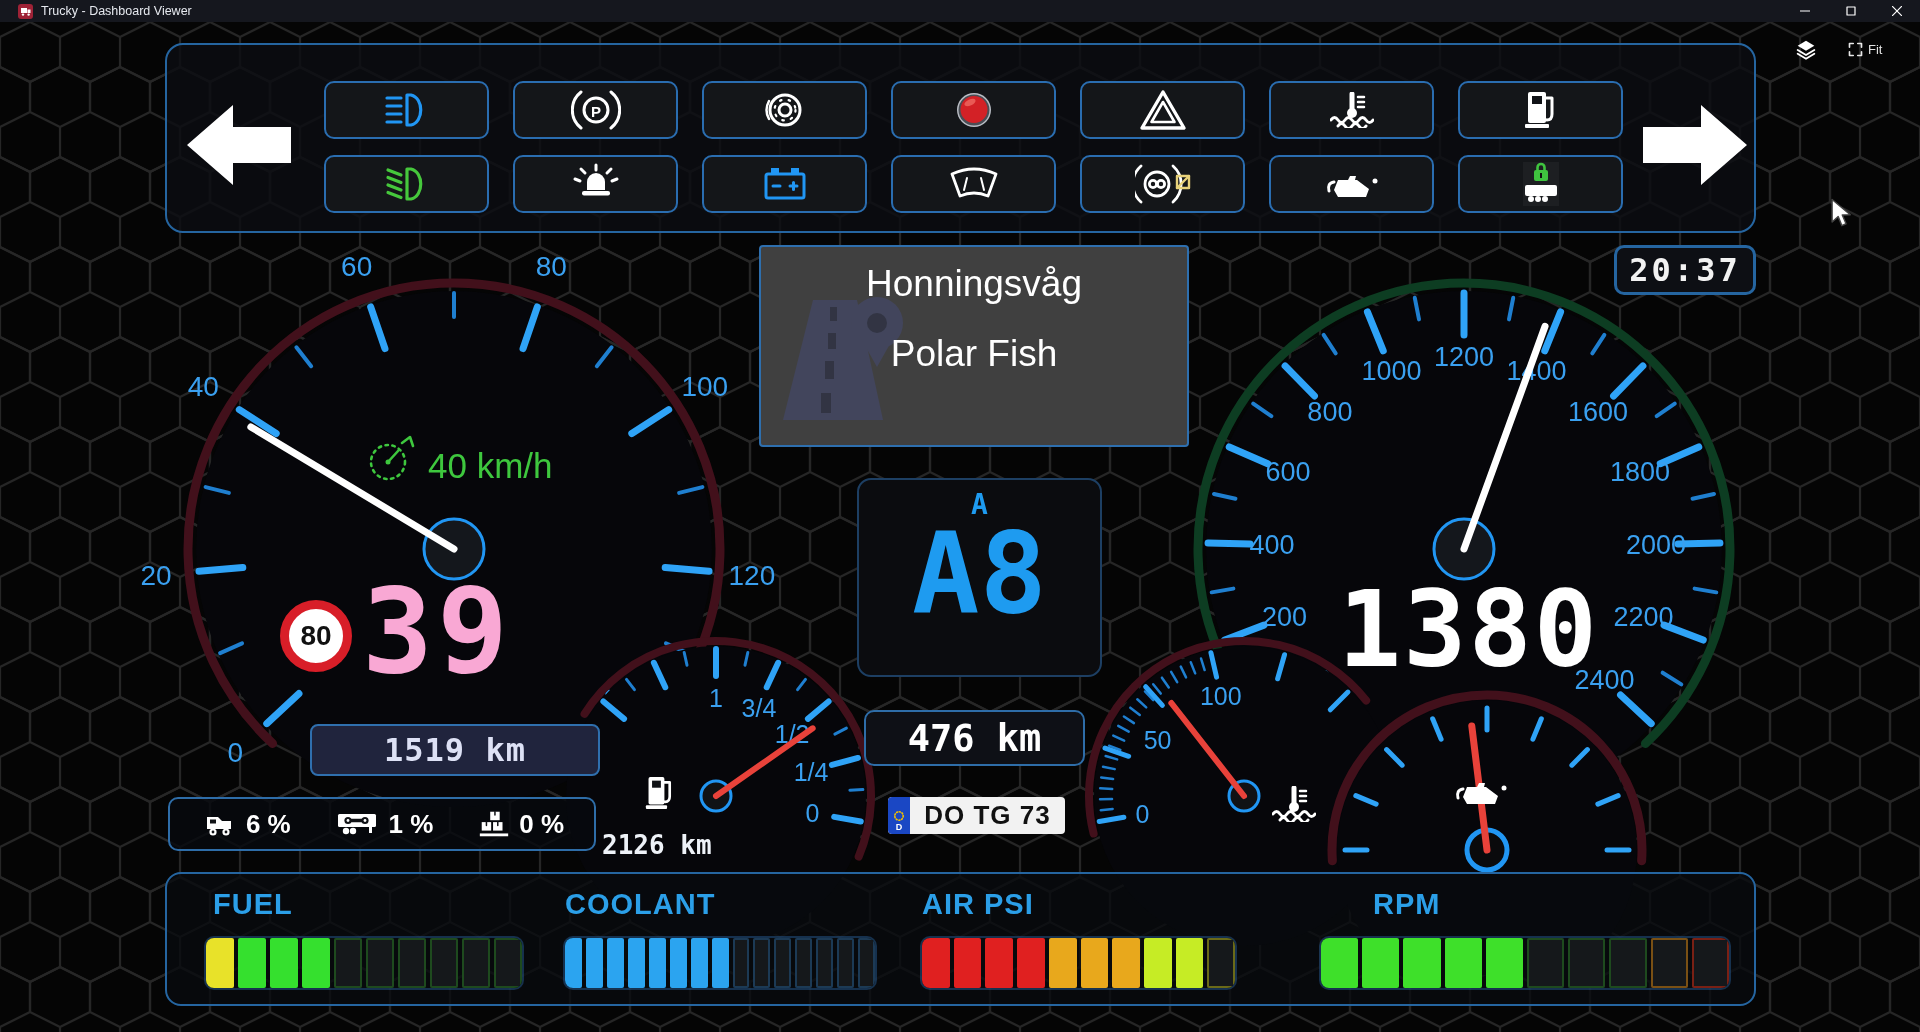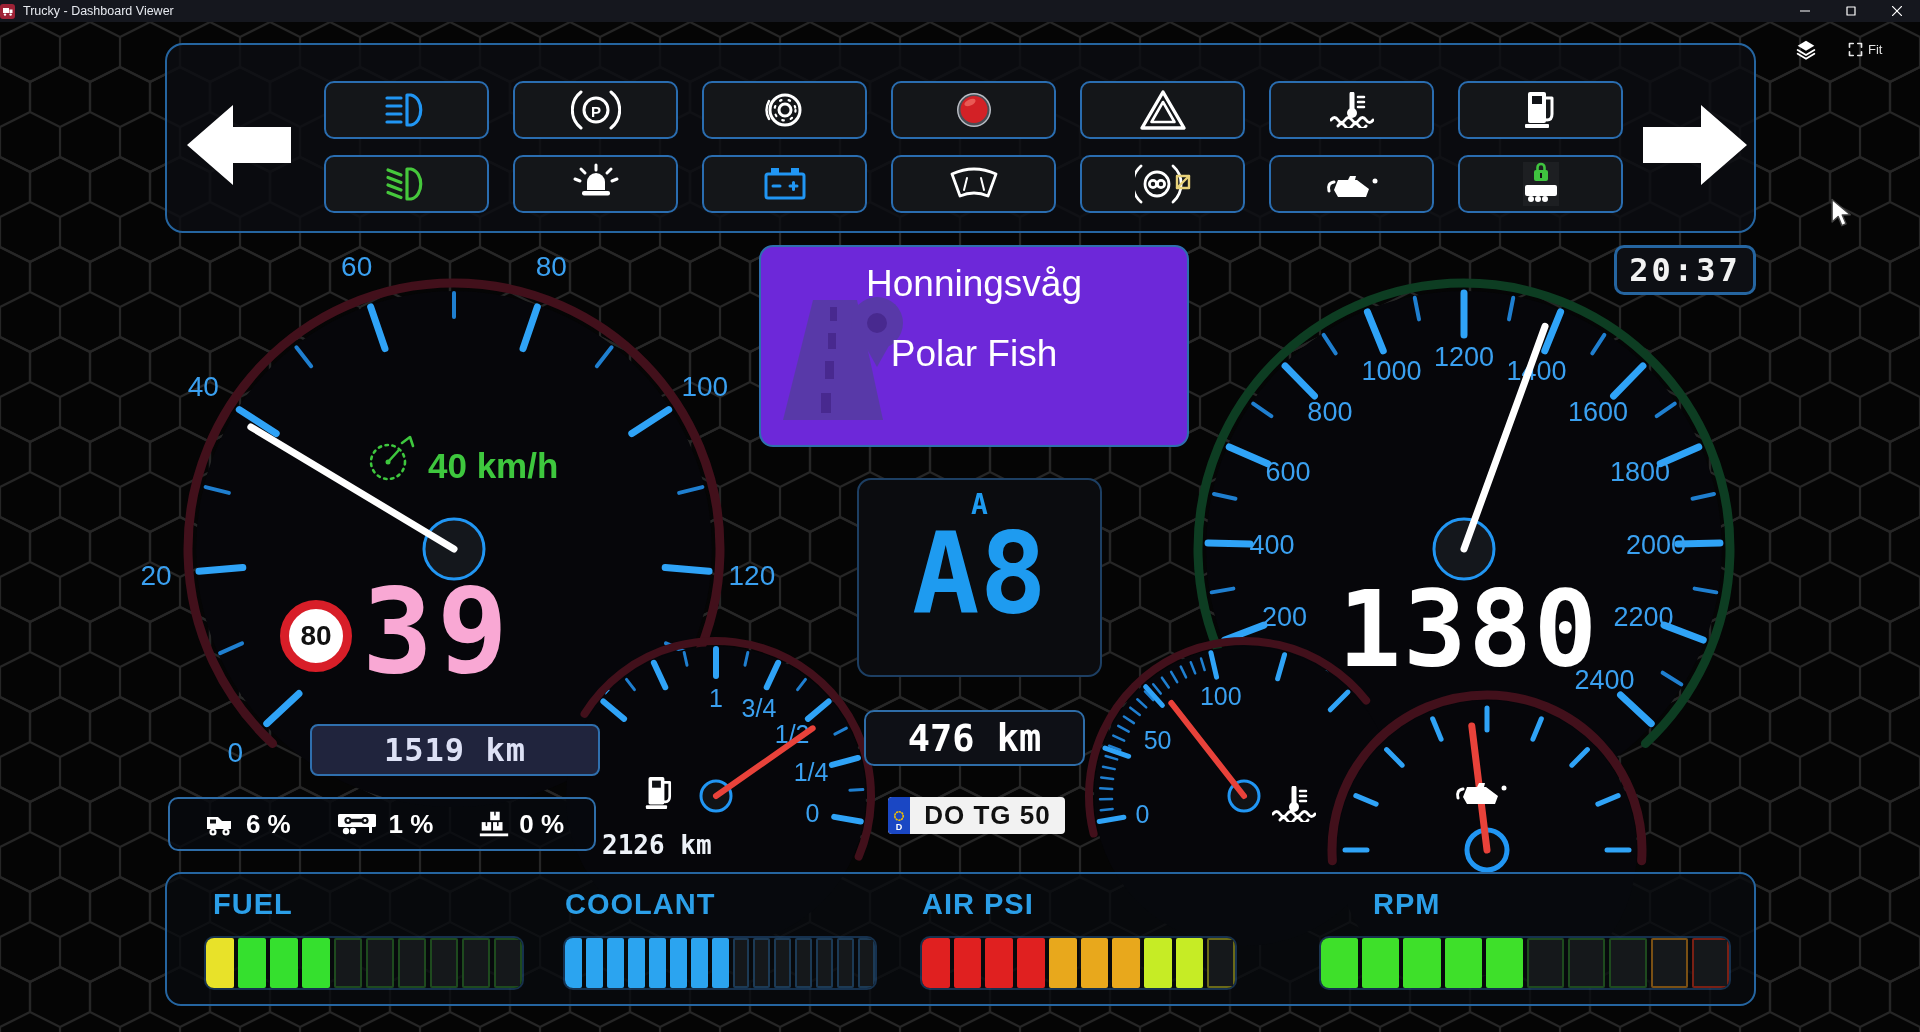--- a/index.html
+++ b/index.html
@@ -4,39 +4,39 @@
 <style>
   *{box-sizing:border-box;margin:0;padding:0}
   html,body{background:#000}
   body{width:1920px;height:1032px;position:relative;overflow:hidden;
        font-family:"Liberation Sans",sans-serif;color:#fff}
   .abs{position:absolute}
   .digi{font-family:"DejaVu Sans Mono",monospace;font-weight:bold}
 
   
   .titlebar{position:absolute;top:0;left:0;width:1920px;height:22px;background:#15171e;
-            display:flex;align-items:center;padding-left:0;z-index:50}
+            display:flex;align-items:center;padding-left:18px;z-index:50}
   .appicon{width:15px;height:15px;border-radius:3px;background:#9e2236;display:flex;
            align-items:center;justify-content:center;margin-right:8px}
   .title-text{font-size:12.5px;color:#e6e9ef}
   .winbtns{margin-left:auto;display:flex;height:22px}
   .winbtn{width:46px;height:22px;display:flex;align-items:center;justify-content:center}
 
   
   .canvas{position:absolute;top:22px;left:0;width:1920px;height:1010px;background:#050505}
 
   
   .toolbar{position:absolute;left:165px;top:43px;width:1591px;height:190px;
            border:2px solid #2565a0;border-radius:18px;background:rgba(12,14,18,.82)}
   .btngrid{position:absolute;left:157px;top:36px;display:grid;
            grid-template-columns:repeat(7,165px);grid-auto-rows:58px;gap:16px 24px}
   .tbtn{width:165px;height:58px;background:#141619;border:2px solid #2a6db0;border-radius:10px;
         display:flex;align-items:center;justify-content:center;overflow:hidden}
   svg{stroke-linecap:round;stroke-linejoin:round}
-  .navbox{background:#6d28d9;border:2.5px solid #2e6fae;border-radius:14px}
+  .navbox{background:#404040;border:2.5px solid #2e6fae;border-radius:4px}
   .navbox .line{position:absolute;width:100%;text-align:center;color:#fff;font-weight:400}
 
   
   .bottompanel{position:absolute;left:165px;top:872px;width:1591px;height:134px;
                border:2.5px solid #2565a0;border-radius:16px;background:rgba(8,10,14,.78)}
   .barlabel{position:absolute;top:14px;font-size:29px;font-weight:bold;color:#2b9fe8;letter-spacing:1px}
   .barstrip{position:absolute;top:64px;height:50px;display:flex;gap:4px;border-radius:8px;
             overflow:hidden;box-shadow:0 0 0 2px rgba(42,100,160,.45)}
   .seg{flex:1;border-radius:2px}
 
@@ -463,21 +463,21 @@
 <div class="abs" style="left:361px;top:430px">
   <svg width="60" height="58" viewBox="0 0 60 58">
     <g fill="none" stroke="#3ec73e" stroke-width="2.6">
       <circle cx="27" cy="32" r="17" stroke-dasharray="2.5 4.5"></circle>
       <line x1="27" y1="32" x2="37" y2="21"></line>
       <path d="M41 13 L49 7 L52 16"></path>
     </g>
     <circle cx="27" cy="32" r="2.5" fill="#3ec73e"></circle>
   </svg>
 </div>
-<div class="abs" style="left:428px;top:446px;font-size:35px;color:#3ec73e;font-weight:bold">40 km/h</div>
+<div class="abs" style="left:428px;top:446px;font-size:35px;color:#3ec73e;font-weight:normal">40 km/h</div>
 
 <div class="abs" style="left:280px;top:600px;width:72px;height:72px;border-radius:50%;background:#fff;border:9px solid #d81e28;display:flex;align-items:center;justify-content:center">
   <span style="color:#111;font-size:28px;font-weight:bold">80</span>
 </div>
 
 <div class="abs digi" style="left:362px;top:572px;font-size:118px;letter-spacing:4px;color:#f9a8d4;line-height:1">39</div>
 
 <div class="abs digi" style="left:310px;top:724px;width:290px;height:52px;background:#20243d;border:2px solid #2f6fae;border-radius:8px;display:flex;align-items:center;justify-content:center;font-size:32px;letter-spacing:1px;color:#dde1f5">1519 km</div>
 
 <div class="abs" style="left:168px;top:797px;width:428px;height:54px;border:2.5px solid #2e6da8;border-radius:10px;background:rgba(6,9,14,.8);display:flex;align-items:center;justify-content:space-around;padding:0 8px">
@@ -550,21 +550,21 @@
 
 <div class="abs digi" style="left:864px;top:710px;width:221px;height:56px;background:#0e1016;border:2.5px solid #2e6da8;border-radius:10px;display:flex;align-items:center;justify-content:center;font-size:37px;color:#fff">476 km</div>
 
 <div class="abs" style="left:888px;top:797px;width:177px;height:37px;background:#f2f2f2;border-radius:4px;display:flex;align-items:stretch;overflow:hidden">
   <div class="platestrip">
     <svg width="12" height="12" viewBox="0 0 12 12">
       <circle cx="6" cy="6" r="4.2" fill="none" stroke="#f3c000" stroke-width="1.6" stroke-dasharray="1 1.8"></circle>
     </svg>
     <span style="font-size:9px;color:#fff;font-weight:bold">D</span>
   </div>
-  <div style="flex:1;display:flex;align-items:center;justify-content:center;color:#111;font-size:26px;font-weight:bold;font-family:'Liberation Sans',sans-serif;letter-spacing:1px">DO TG 50</div>
+  <div style="flex:1;display:flex;align-items:center;justify-content:center;color:#111;font-size:26px;font-weight:bold;font-family:'Liberation Sans',sans-serif;letter-spacing:1px">DO TG 73</div>
 </div>
 
 <div class="abs digi" style="left:1338px;top:578px;font-size:105px;letter-spacing:2px;color:#fff;line-height:1">1380</div>
 
 <svg class="abs" style="left:645px;top:775px;color:#fff" width="30" height="36">
     <use href="#i-pump"></use>
   </svg>
 <div class="abs digi" style="left:602px;top:830px;font-size:26px;color:#eef2f8">2126 km</div>
 <svg class="abs" style="left:1272px;top:786px;color:#fff" width="44" height="36">
     <use href="#i-coolant"></use>

